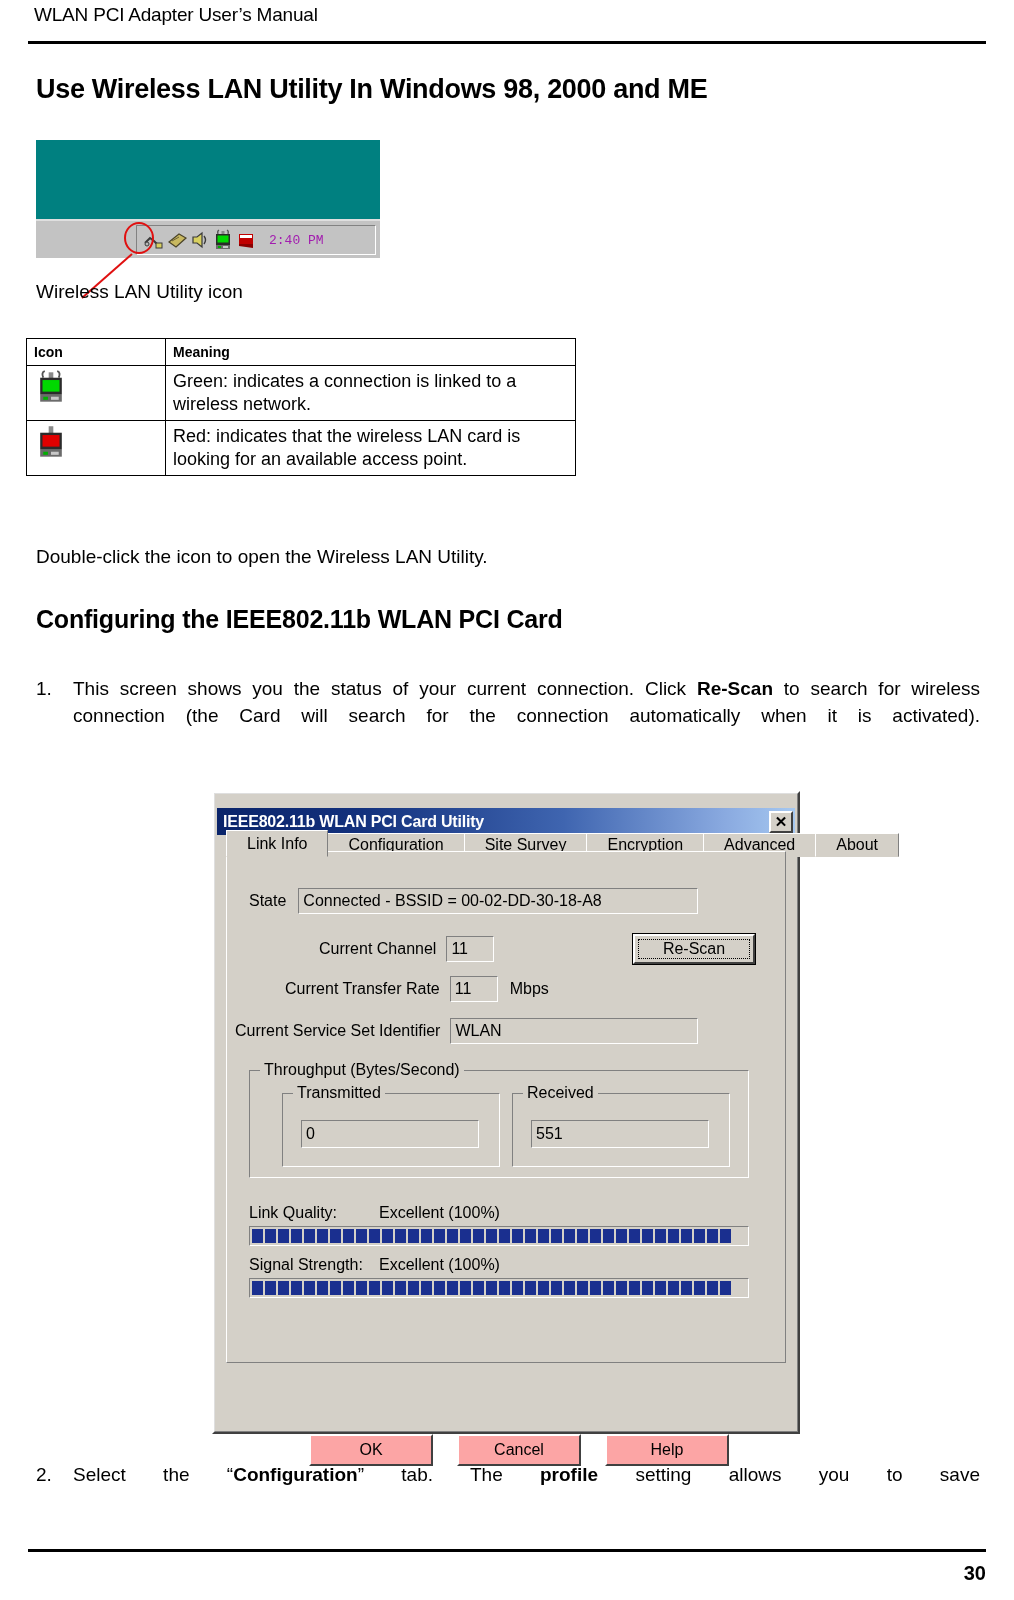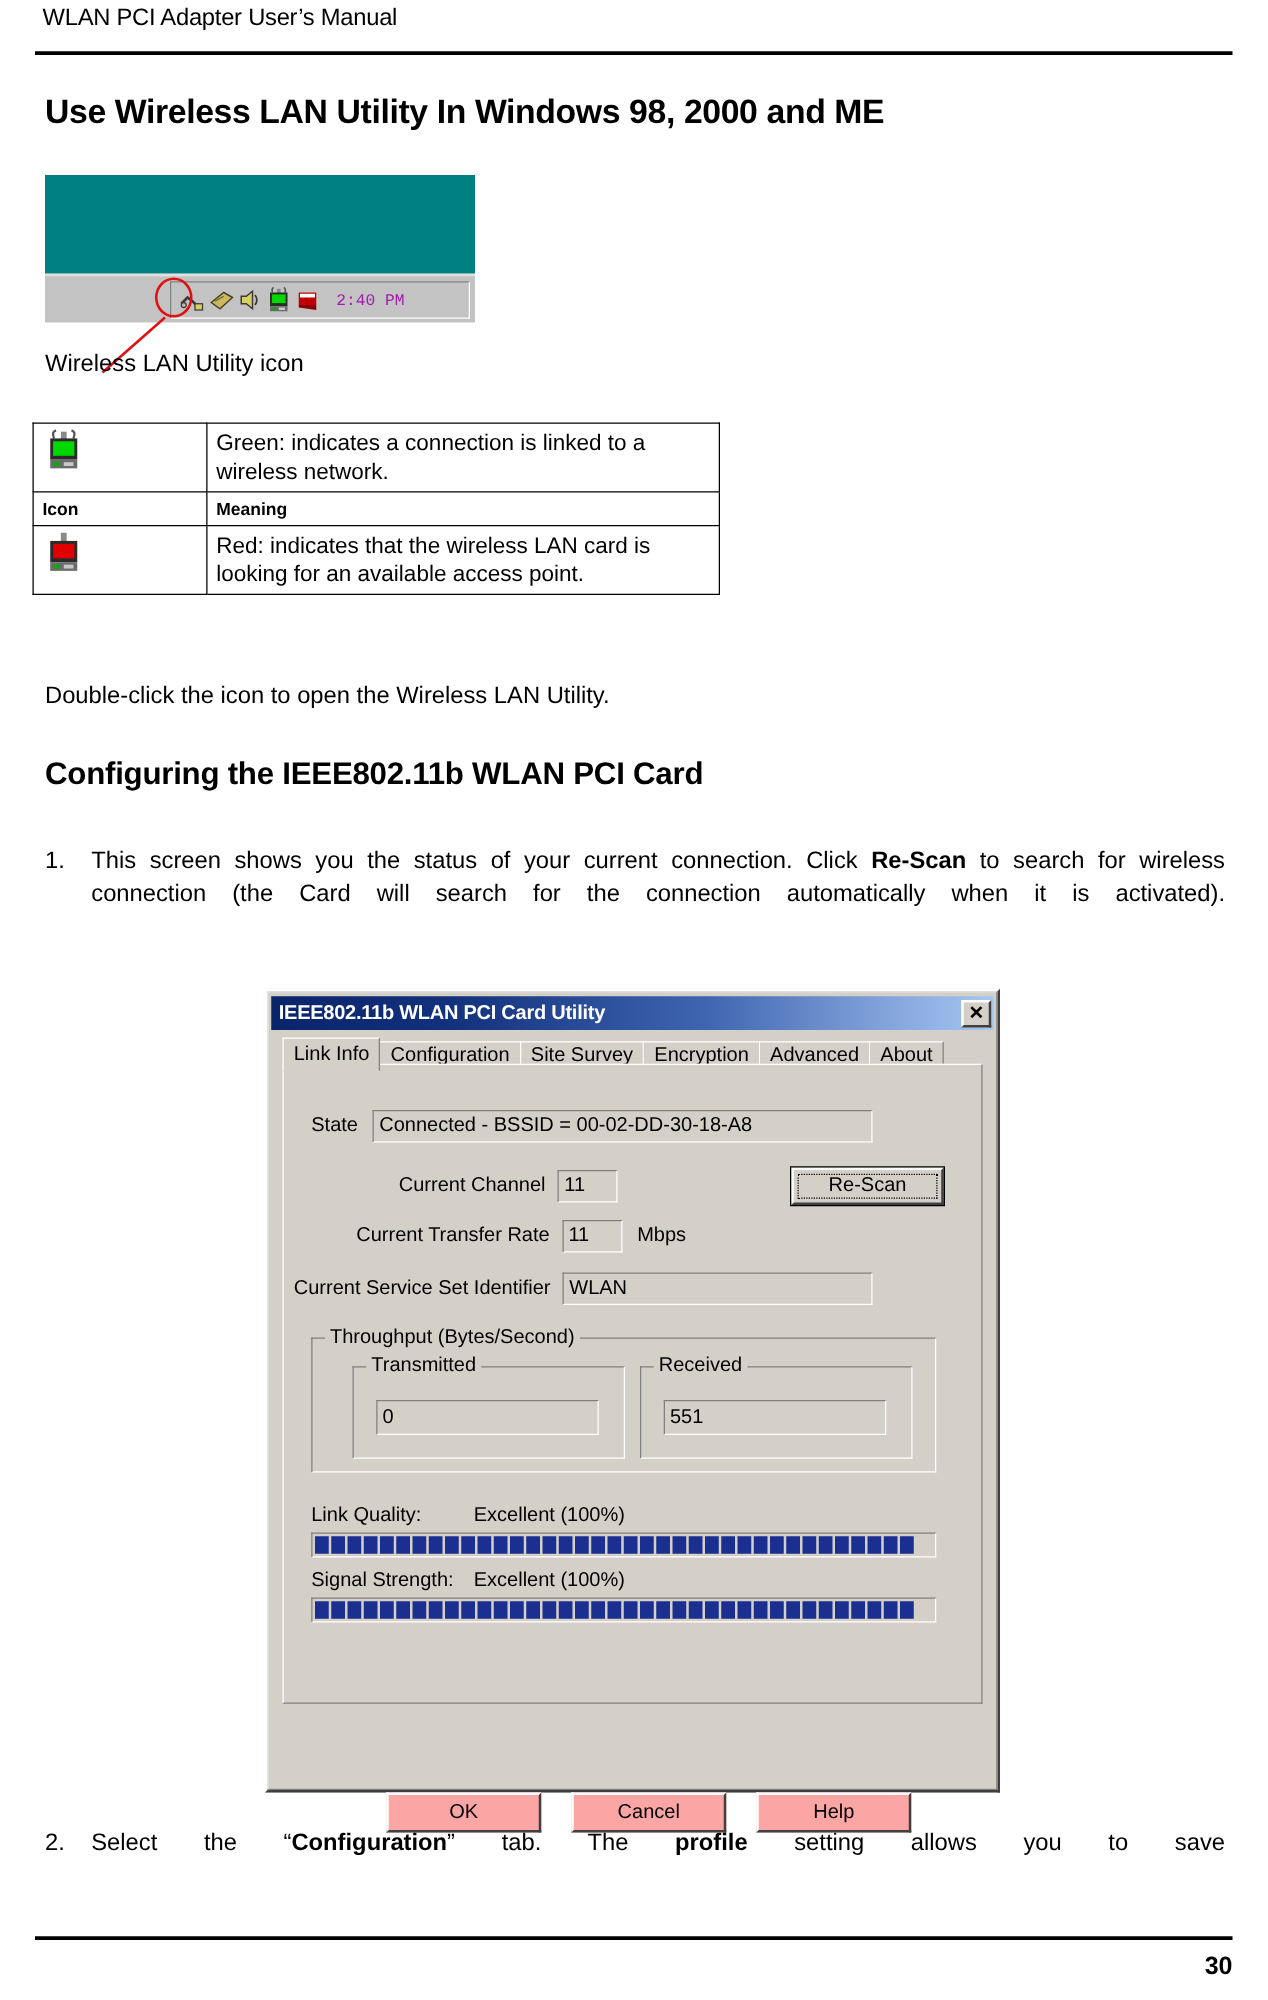--- a/index.html
+++ b/index.html
@@ -201,21 +201,21 @@
   }
   .dialog-inner-border {
     position: absolute;
     left: 0; top: 0; right: 0; bottom: 0;
     border: 1px solid;
     border-color: #dfdfdf #808080 #808080 #dfdfdf;
     pointer-events: none;
   }
   .titlebar {
     position: absolute;
-    left: 3px; top: 4px;
+    left: 3px; top: 15px;
     width: 578px; height: 27px;
     background: linear-gradient(to right, #0a246a 0%, #13317d 25%, #3f65b0 60%, #8aaae0 88%, #a6c8f0 100%);
     display: flex;
     align-items: center;
     padding: 0 2px 0 6px;
     box-sizing: border-box;
   }
   .titlebar-text {
     color: #ffffff;
     font-size: 16px;
@@ -243,21 +243,21 @@
   .tabstrip {
     position: absolute;
     left: 12px; top: 38px;
     width: 560px; height: 26px;
     display: flex;
     align-items: flex-end;
     font-size: 16px;
   }
   .tab {
     height: 24px;
-    padding: 0 8px;
+    padding: 0 20px;
     background: #d4d0c8;
     border: 1px solid;
     border-color: #ffffff #808080 transparent #ffffff;
     box-sizing: border-box;
     display: flex;
     align-items: center;
     white-space: nowrap;
     color: #000;
     margin-right: -1px;
   }
@@ -481,37 +481,37 @@
     <svg class="pointer-line" viewBox="0 0 110 50">
       <line x1="12" y1="48" x2="62" y2="4" stroke="#e01010" stroke-width="2"></line>
     </svg>
   </div>
 
   <div class="caption">Wireless LAN Utility icon</div>
 
   <table class="icon-table">
     <tbody>
         <tr>
+      <th class="col-icon">Icon</th>
+      <th>Meaning</th>
+    </tr>
+    <tr>
       <td class="icon-cell">
         <svg width="34" height="34" viewBox="0 0 22 22">
           <path d="M6 5 Q4.5 1.6 7 0.8" stroke="#555" stroke-width="1.2" fill="none"></path>
           <path d="M16 5 Q17.5 1.6 15 0.8" stroke="#555" stroke-width="1.2" fill="none"></path>
           <rect x="9.5" y="1.5" width="3" height="4.5" fill="#8a8a8a"></rect>
           <rect x="4" y="5" width="14" height="11" fill="#2b2b2b"></rect>
           <rect x="5.5" y="6.5" width="11" height="7.5" fill="#00d800"></rect>
           <rect x="4" y="16" width="14" height="4.5" fill="#6b6b6b"></rect>
           <rect x="6" y="17.3" width="3" height="2" fill="#00b000"></rect>
           <rect x="11" y="17.3" width="5" height="2" fill="#c8c8c8"></rect>
         </svg>
       </td>
       <td class="meaning-cell">Green: indicates a connection is linked to a wireless network.</td>
-    </tr>
-    <tr>
-      <th class="col-icon">Icon</th>
-      <th>Meaning</th>
     </tr>
     <tr>
       <td class="icon-cell">
         <svg width="34" height="34" viewBox="0 0 22 22">
           <rect x="9.5" y="0.8" width="3" height="5.2" fill="#8a8a8a"></rect>
           <rect x="4" y="5" width="14" height="11" fill="#2b2b2b"></rect>
           <rect x="5.5" y="6.5" width="11" height="7.5" fill="#e00000"></rect>
           <rect x="4" y="16" width="14" height="4.5" fill="#6b6b6b"></rect>
           <rect x="6" y="17.3" width="3" height="2" fill="#00b000"></rect>
           <rect x="11" y="17.3" width="5" height="2" fill="#c8c8c8"></rect>

